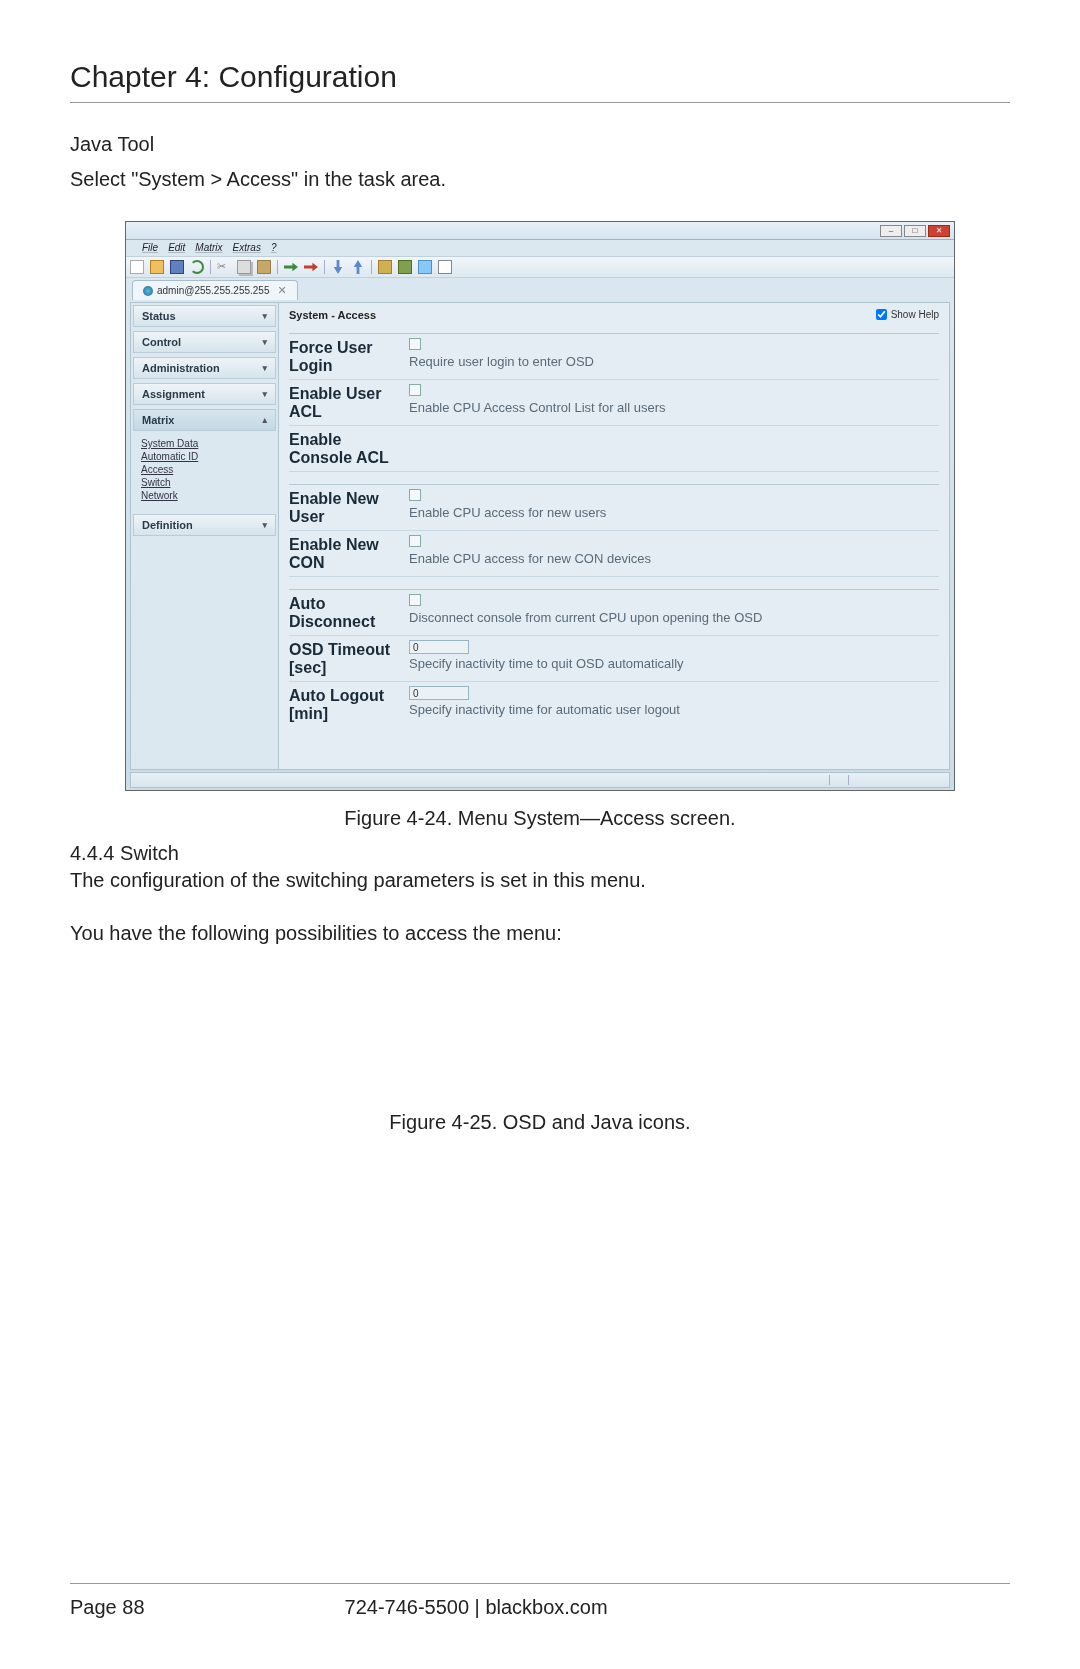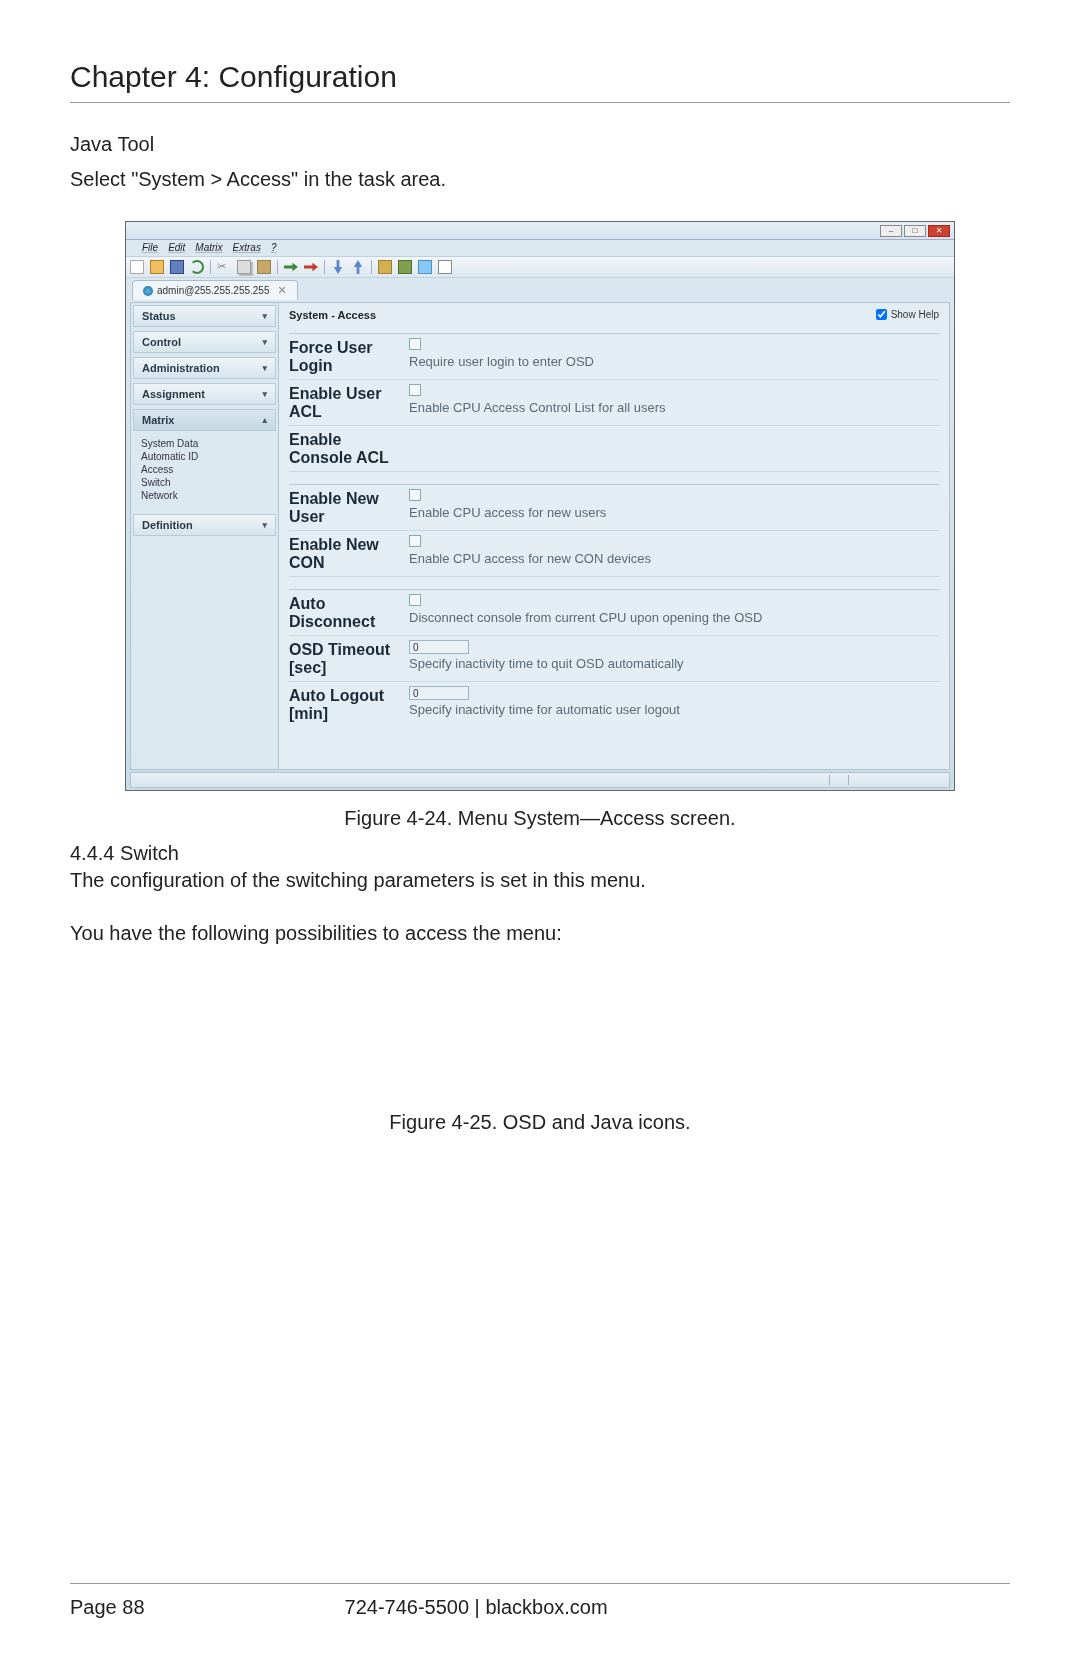--- a/index.html
+++ b/index.html
@@ -160,21 +160,21 @@
     align-items: center;
     text-align: center;
   }
   .side-item.active { background: linear-gradient(#d8e6ee, #c4d8e4); }
   .side-item .arrow { font-size: 9px; color: #556; }
   .side-sub {
     padding: 4px 10px 10px 10px;
     font-size: 10px;
     color: #334;
   }
-  .side-sub div { padding: 1px 0; }
+  .side-sub div { padding: 1px 0; text-decoration: underline; }
   .main-panel {
     flex: 1;
     background: #e4edf3;
     position: relative;
   }
   .panel-title {
     font-weight: bold;
     font-size: 11px;
     padding: 6px 10px;
     color: #222;

